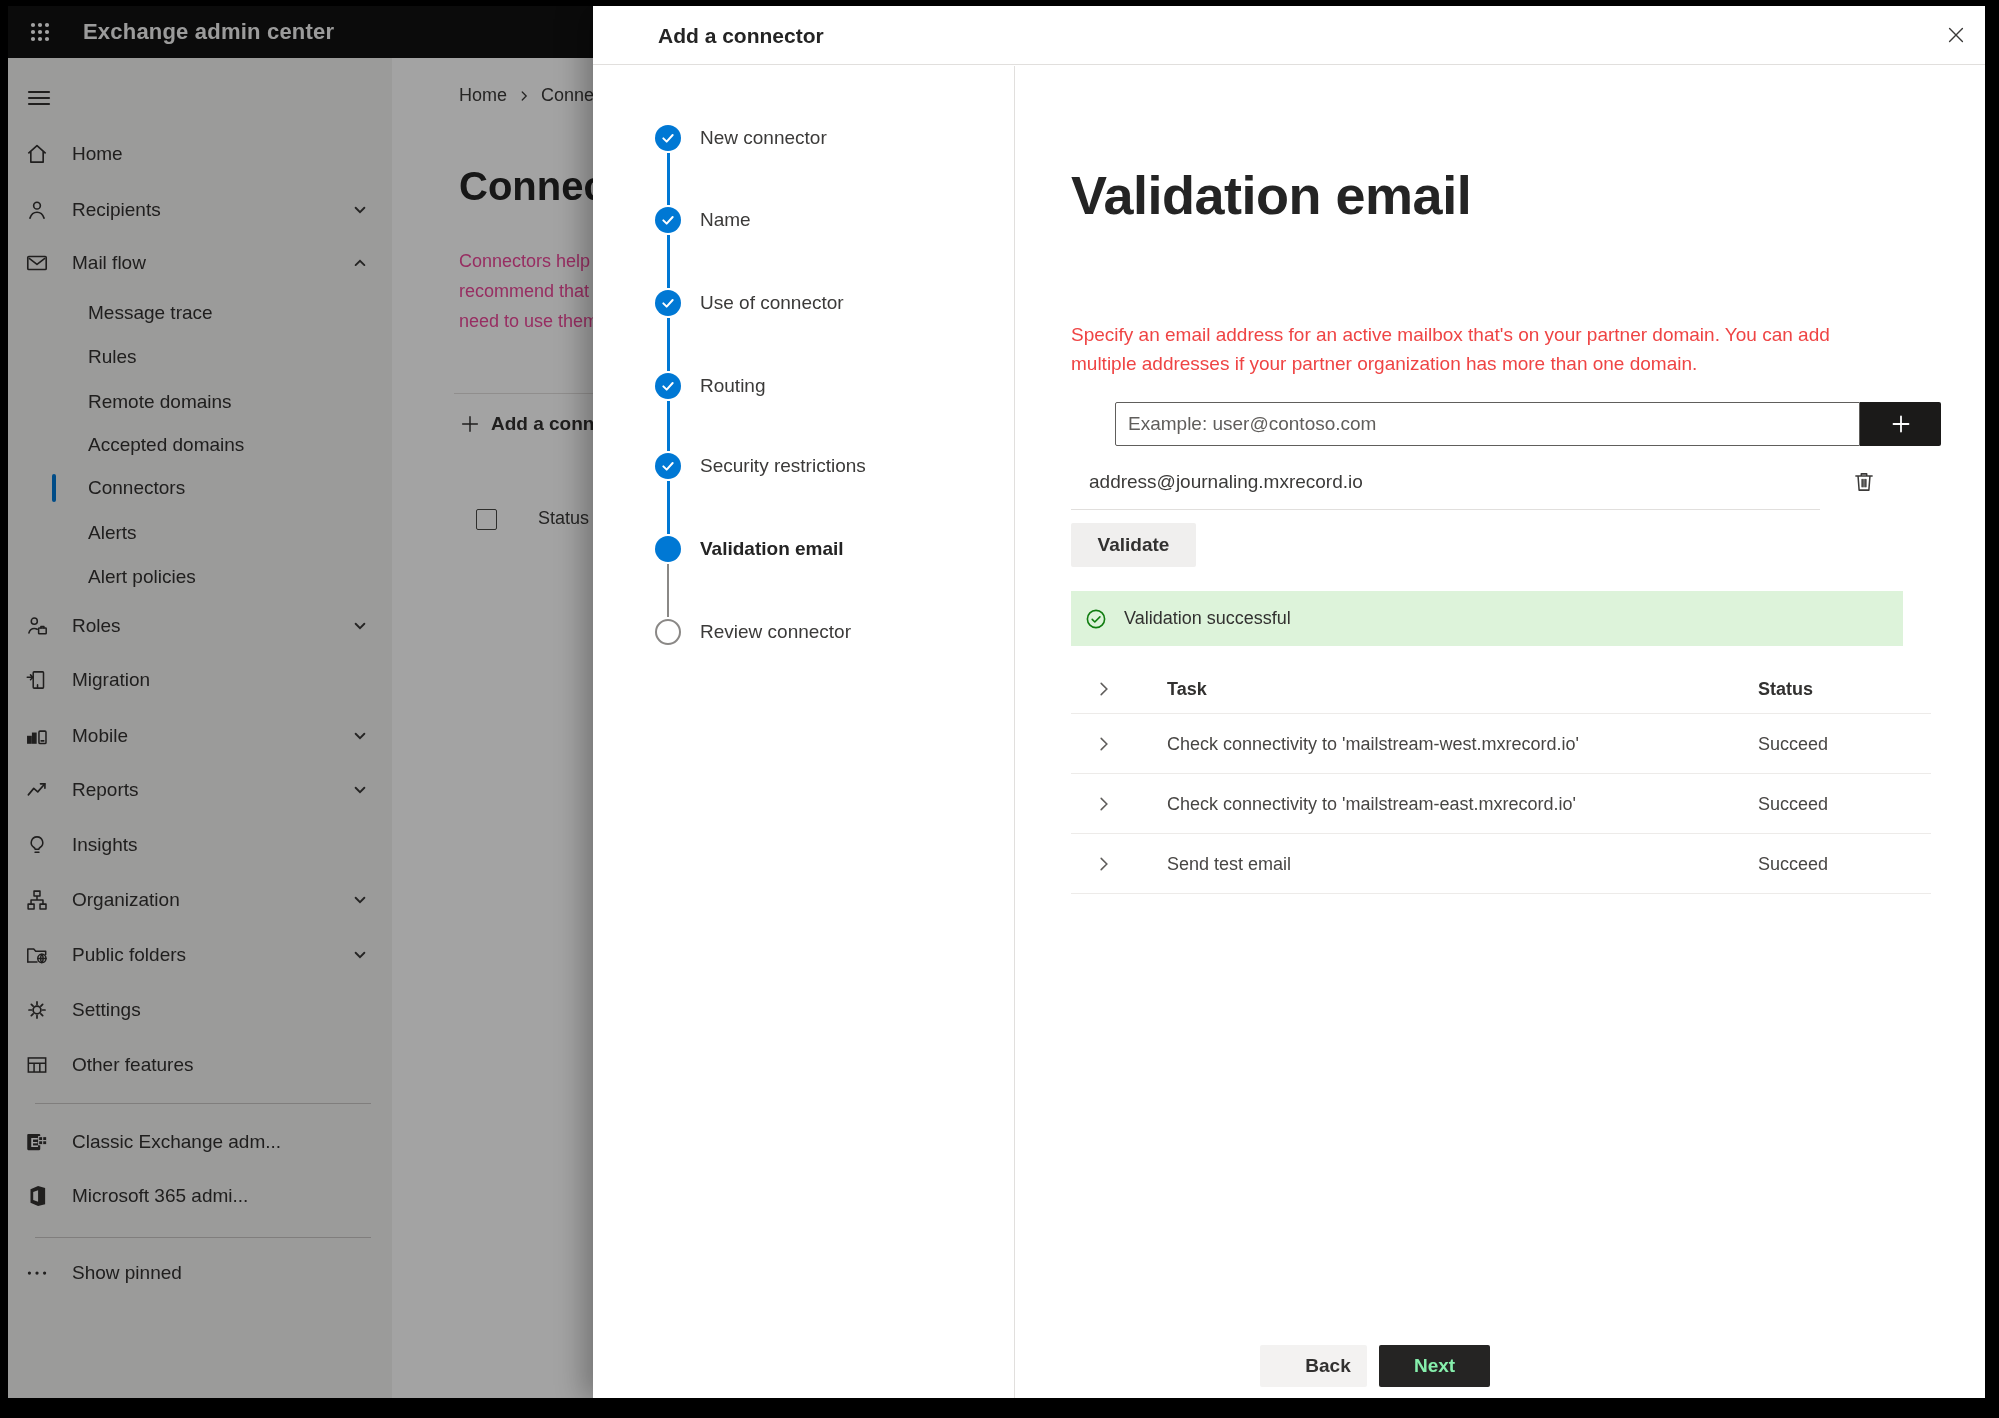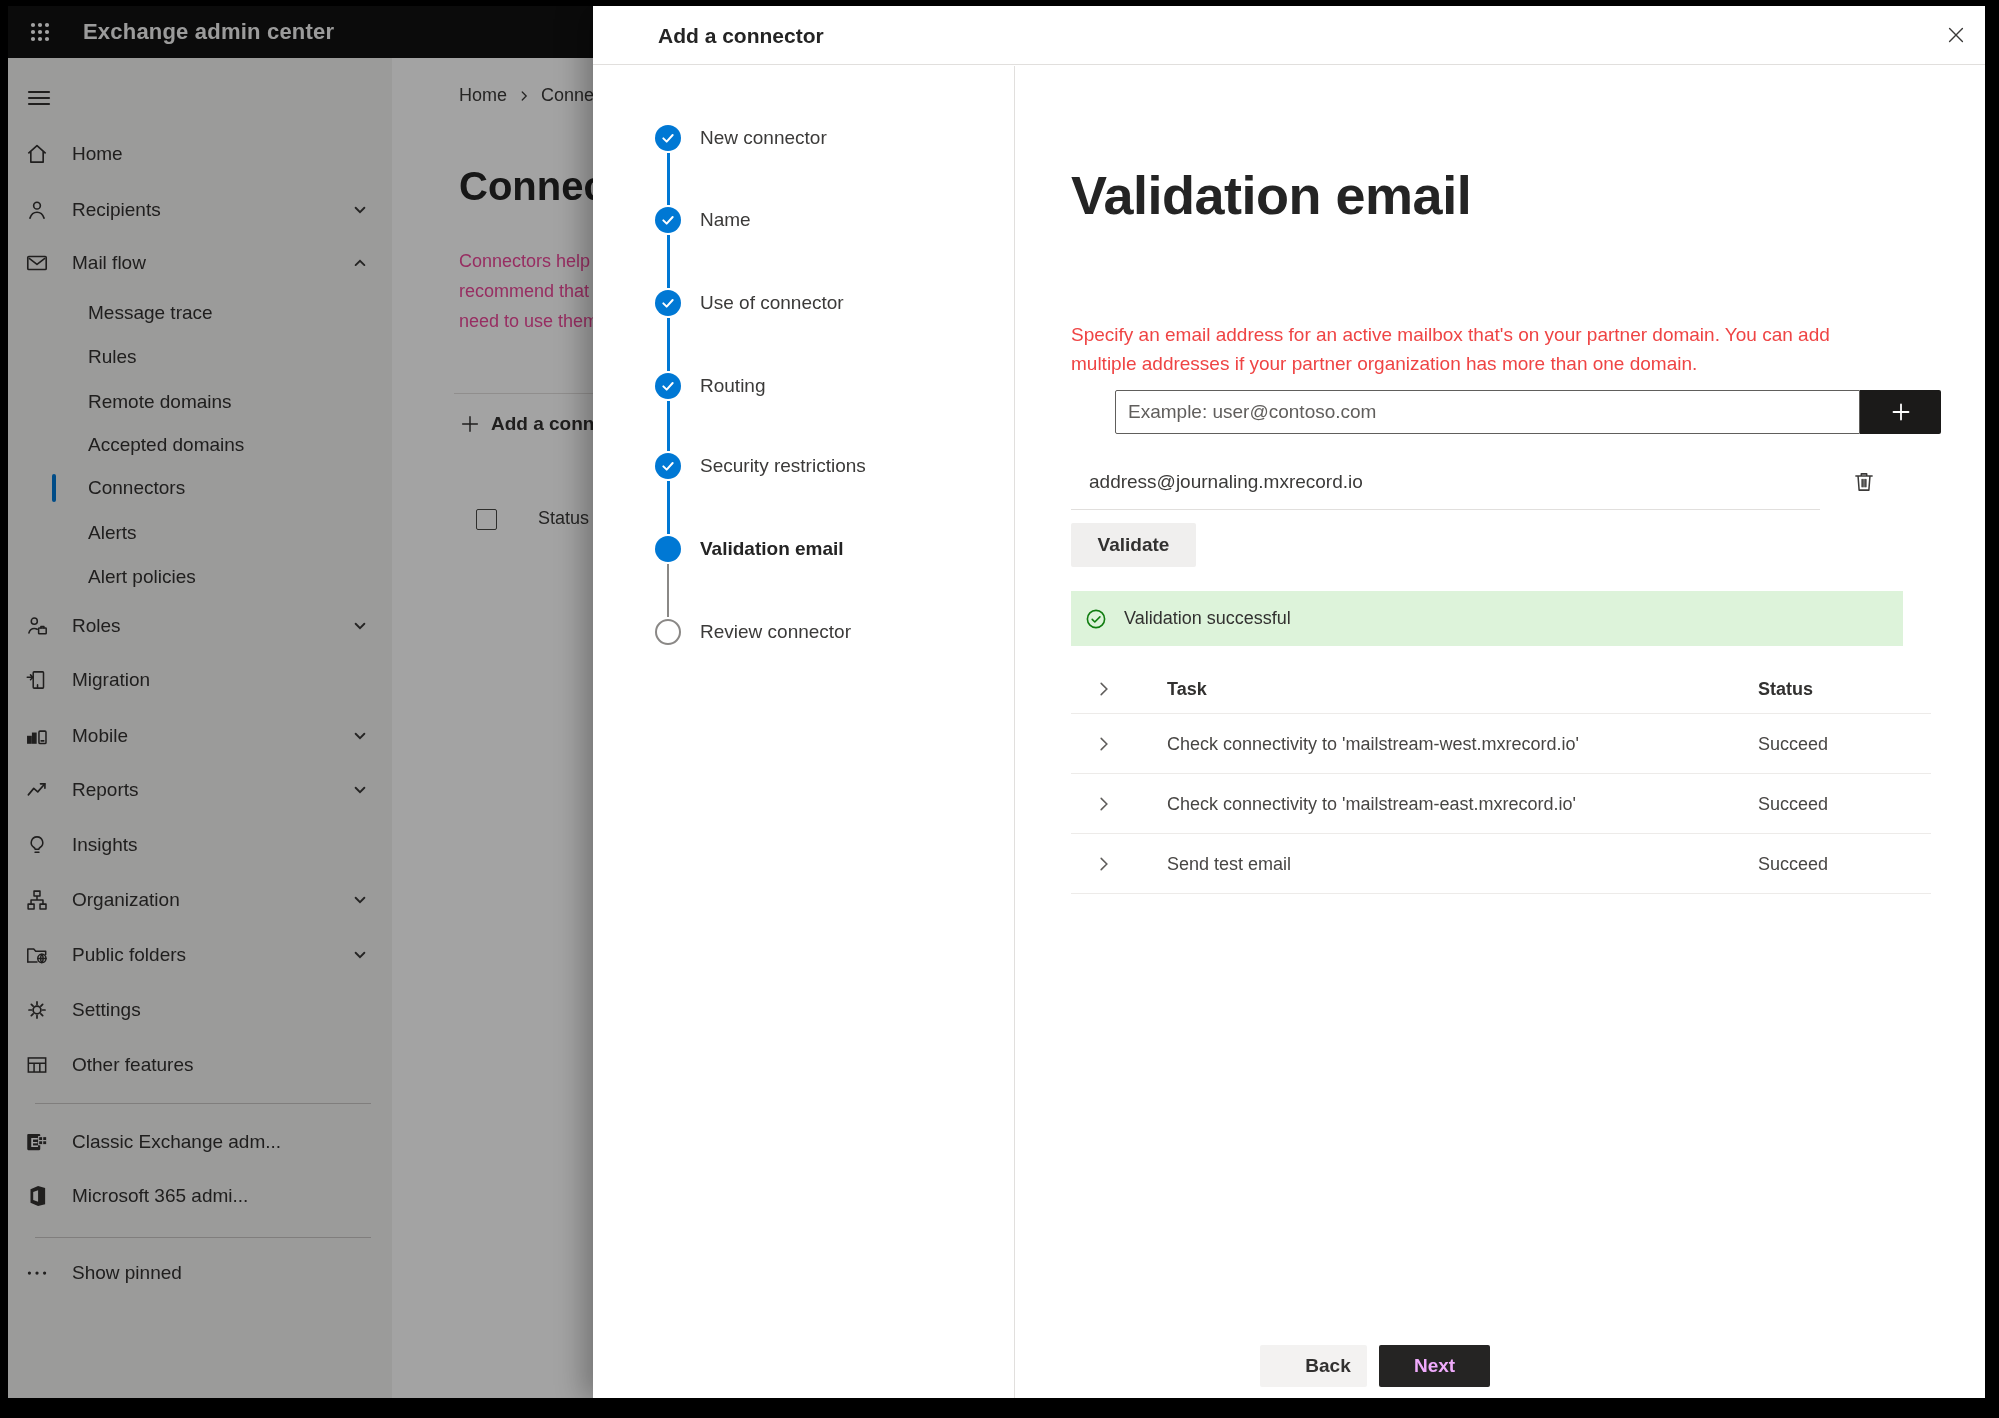--- a/index.html
+++ b/index.html
@@ -52,21 +52,21 @@
   .step-circle.done, .step-circle.current { background:#0078d4; }
   .step-circle.pending { background:#fff; border:2px solid #8a8886; }
   .step-label { margin-left:19px; font-size:19px; color:#3b3a39; white-space:nowrap; }
   .step-row.current .step-label { font-weight:700; color:#242424; }
   .connector { position:absolute; left:74px; width:3px; background:#0078d4; }
   .connector.gray { background:#8a8886; width:2px; left:74px; }
 
   .content { position:absolute; left:478px; top:0; width:860px; height:100%; }
   .content-heading { position:absolute; left:0; top:158px; font-size:54px; font-weight:700; letter-spacing:-.5px; color:#242424; white-space:nowrap; }
   .content-desc { position:absolute; left:0; top:314px; font-size:19px; line-height:29px; color:#ef4444; white-space:nowrap; }
-  .input-row { position:absolute; left:0; top:384px; width:870px; height:44px; display:flex;padding-left:44px; }
+  .input-row { position:absolute; left:0; top:396px; width:870px; height:44px; display:flex;padding-left:44px; }
   .email-input { flex:1 1 auto; height:44px; border:1px solid #605e5c; border-radius:2px 0 0 2px; padding:0 12px; font-size:19px; font-family:inherit; color:#323130; outline:none; }
   .email-input::placeholder { color:#605e5c; opacity:1; }
   .add-addr-btn { width:81px; height:44px; background:#1b1a19; border:none; border-radius:0 2px 2px 0; display:flex; align-items:center; justify-content:center; cursor:pointer; }
   .address-row { position:absolute; left:0; top:450px; width:830px; height:52px; display:flex; align-items:center; }
   .address-text { margin-left:18px; font-size:19px; color:#3b3a39; }
   .trash-btn { position:absolute; left:778px; top:11px; width:30px; height:30px; background:none; border:none; padding:0; display:flex; align-items:center; justify-content:center; cursor:pointer; }
   .addr-divider { position:absolute; left:0; top:503px; width:749px; height:1px; background:#e1dfdd; }
   .validate-btn { position:absolute; left:0; top:517px; width:125px; height:44px; background:#f0efee; border:none; border-radius:2px; font-size:19px; font-weight:600; color:#323130; font-family:inherit; cursor:pointer; }
   .banner { position:absolute; left:0; top:585px; width:832px; height:55px; background:#ddf3da; display:flex; align-items:center; }
   .banner-icon { margin-left:14px; width:22px; height:22px; flex:0 0 22px; }
@@ -75,21 +75,21 @@
   .task-table { position:absolute; left:0; top:658px; width:860px; }
   .t-row { position:relative; height:60px; border-bottom:1px solid #edebe9; }
   .t-row.head { height:50px; }
   .t-chev { position:absolute; left:24px; top:50%; transform:translateY(-50%); width:18px; height:18px; cursor:pointer; }
   .t-task { position:absolute; left:96px; top:50%; transform:translateY(-50%); font-size:18px; color:#484644; white-space:nowrap; }
   .t-status { position:absolute; left:687px; top:50%; transform:translateY(-50%); font-size:18px; color:#484644; white-space:nowrap; }
   .t-row.head .t-task, .t-row.head .t-status { font-weight:600; color:#323130; }
 
   .panel-footer { position:absolute; left:667px; bottom:11px; display:flex; gap:12px; }
   .btn-back { width:107px; height:42px; background:#f3f2f1; border:none; border-radius:2px; font-size:19px; font-weight:600; color:#323130; font-family:inherit; cursor:pointer;padding-left:35px; }
-  .btn-next { width:111px; height:42px; background:#252423; border:none; border-radius:2px; font-size:19px; font-weight:600; color:#f0abfc; font-family:inherit; cursor:pointer; }
+  .btn-next { width:111px; height:42px; background:#252423; border:none; border-radius:2px; font-size:19px; font-weight:600; color:#86efac; font-family:inherit; cursor:pointer; }
 
   svg { display:block; }
 </style>
 </head>
 <body>
 
 <div class="screen">
 
   <div class="topbar">
     <div class="waffle">

